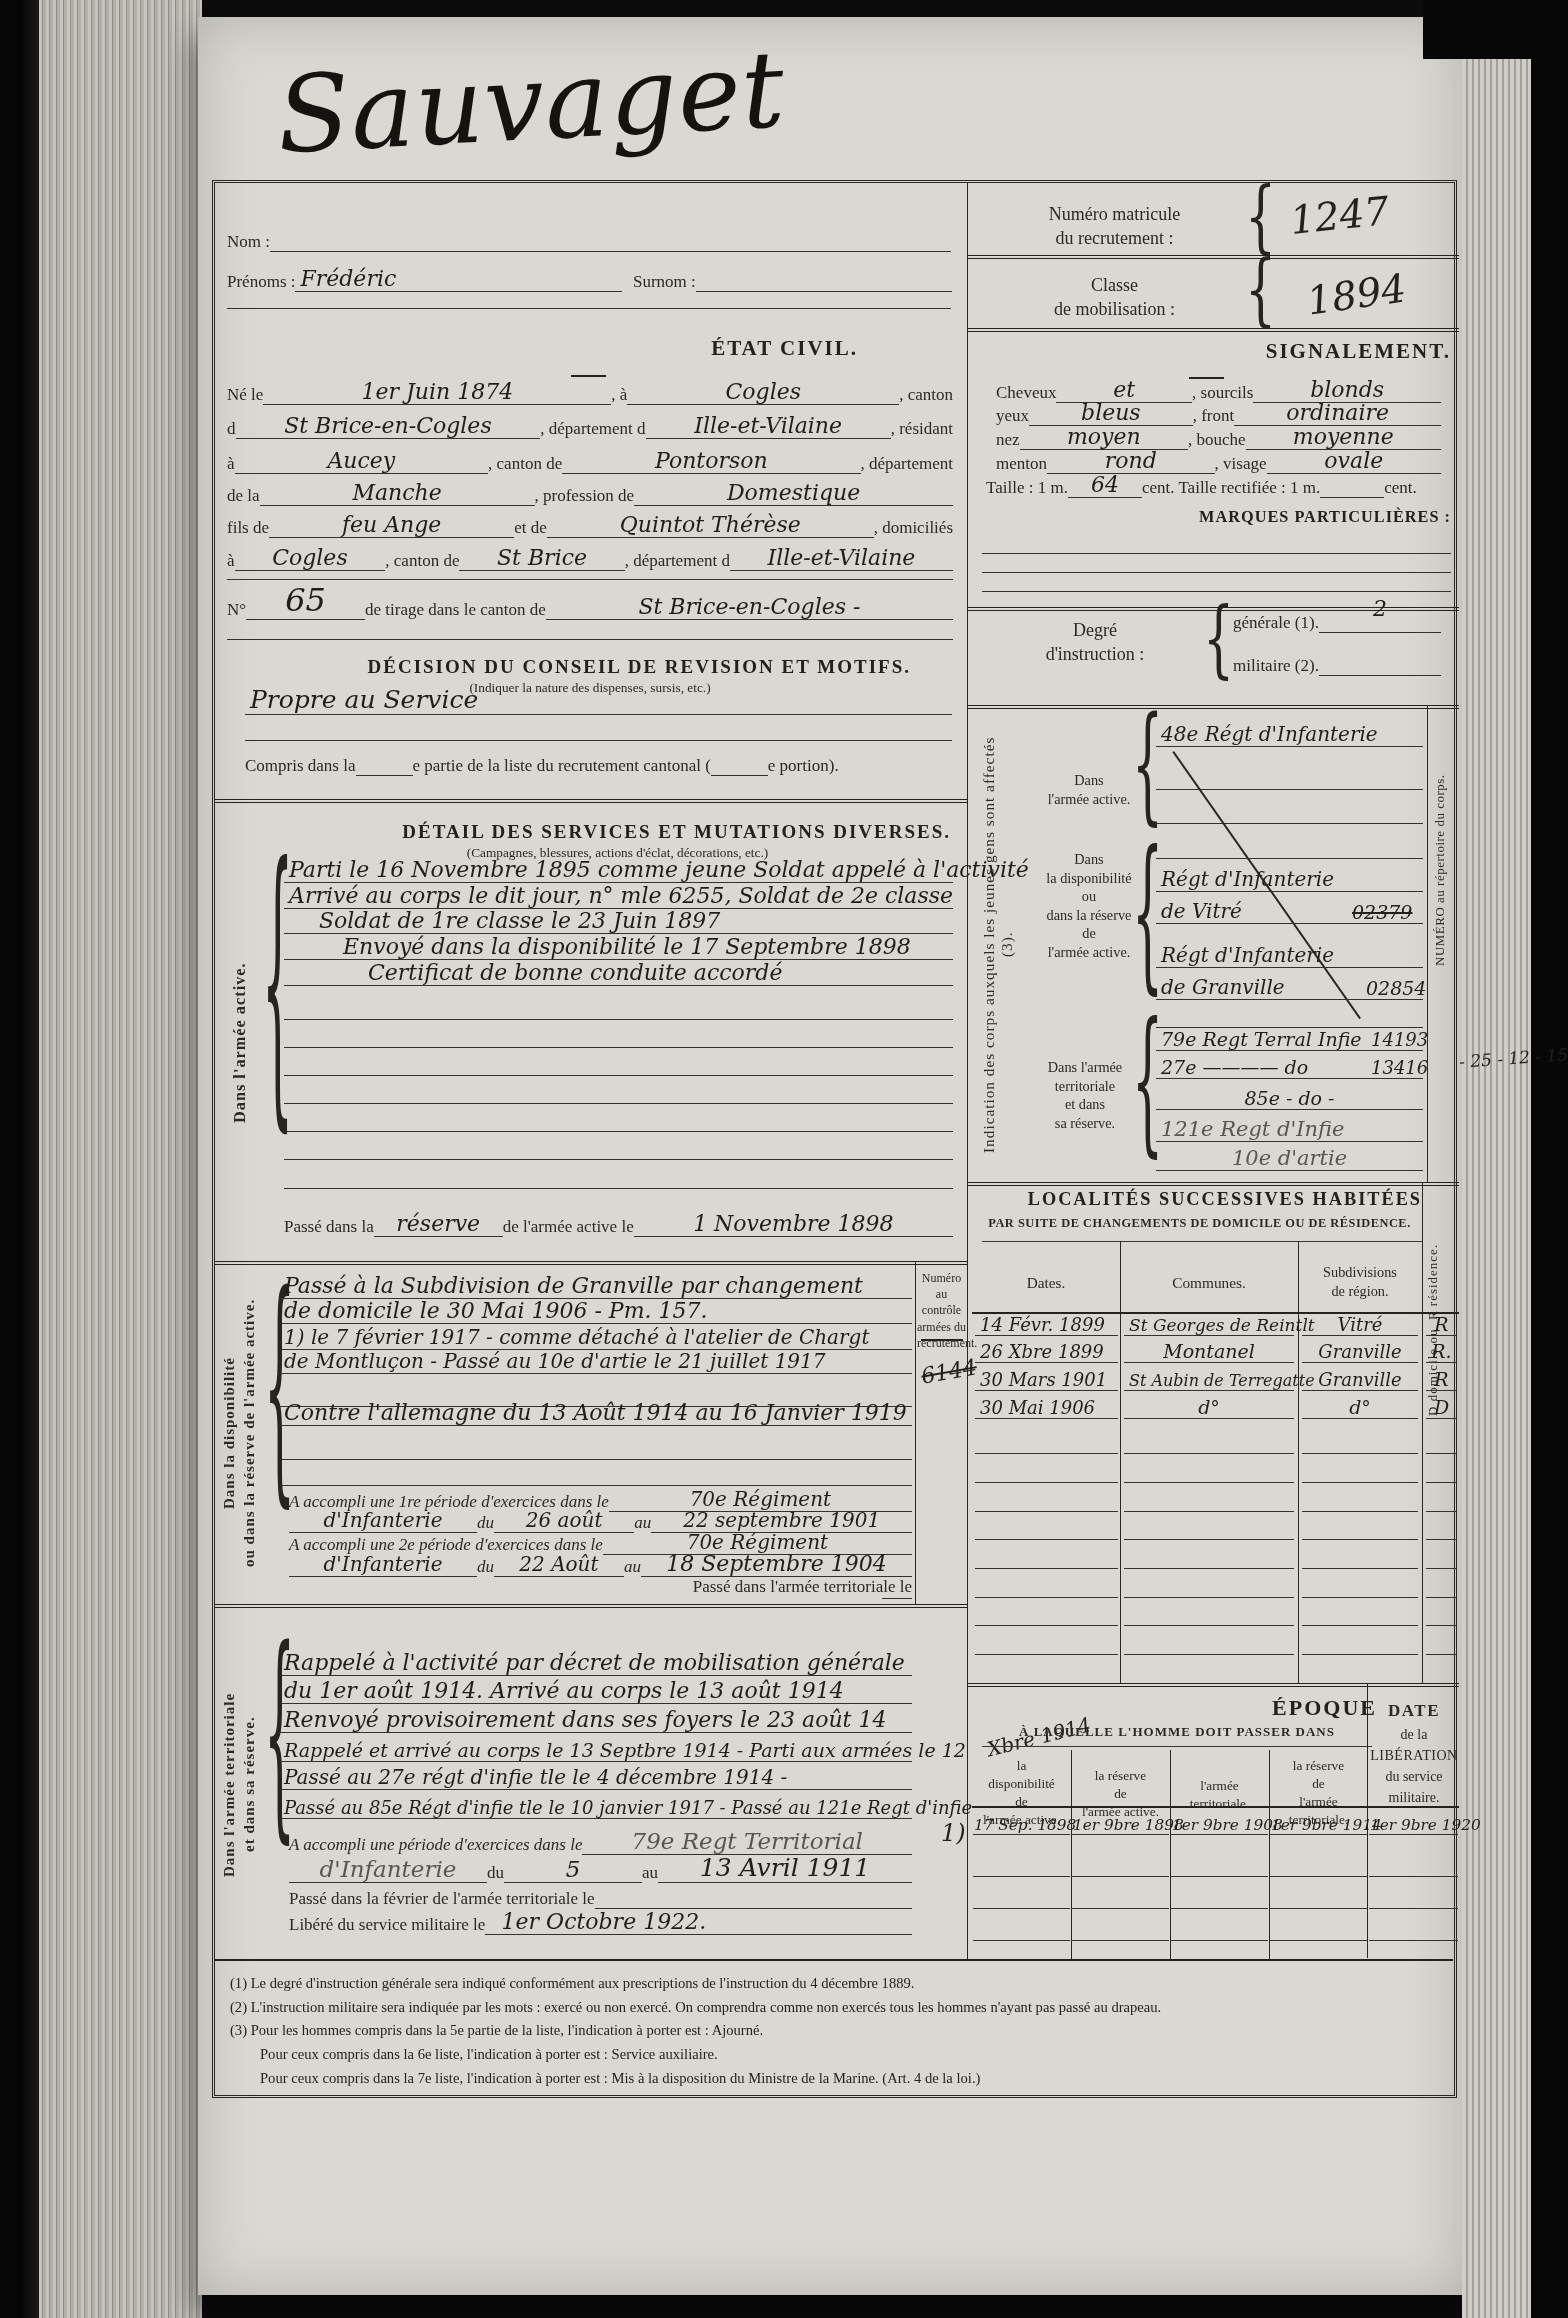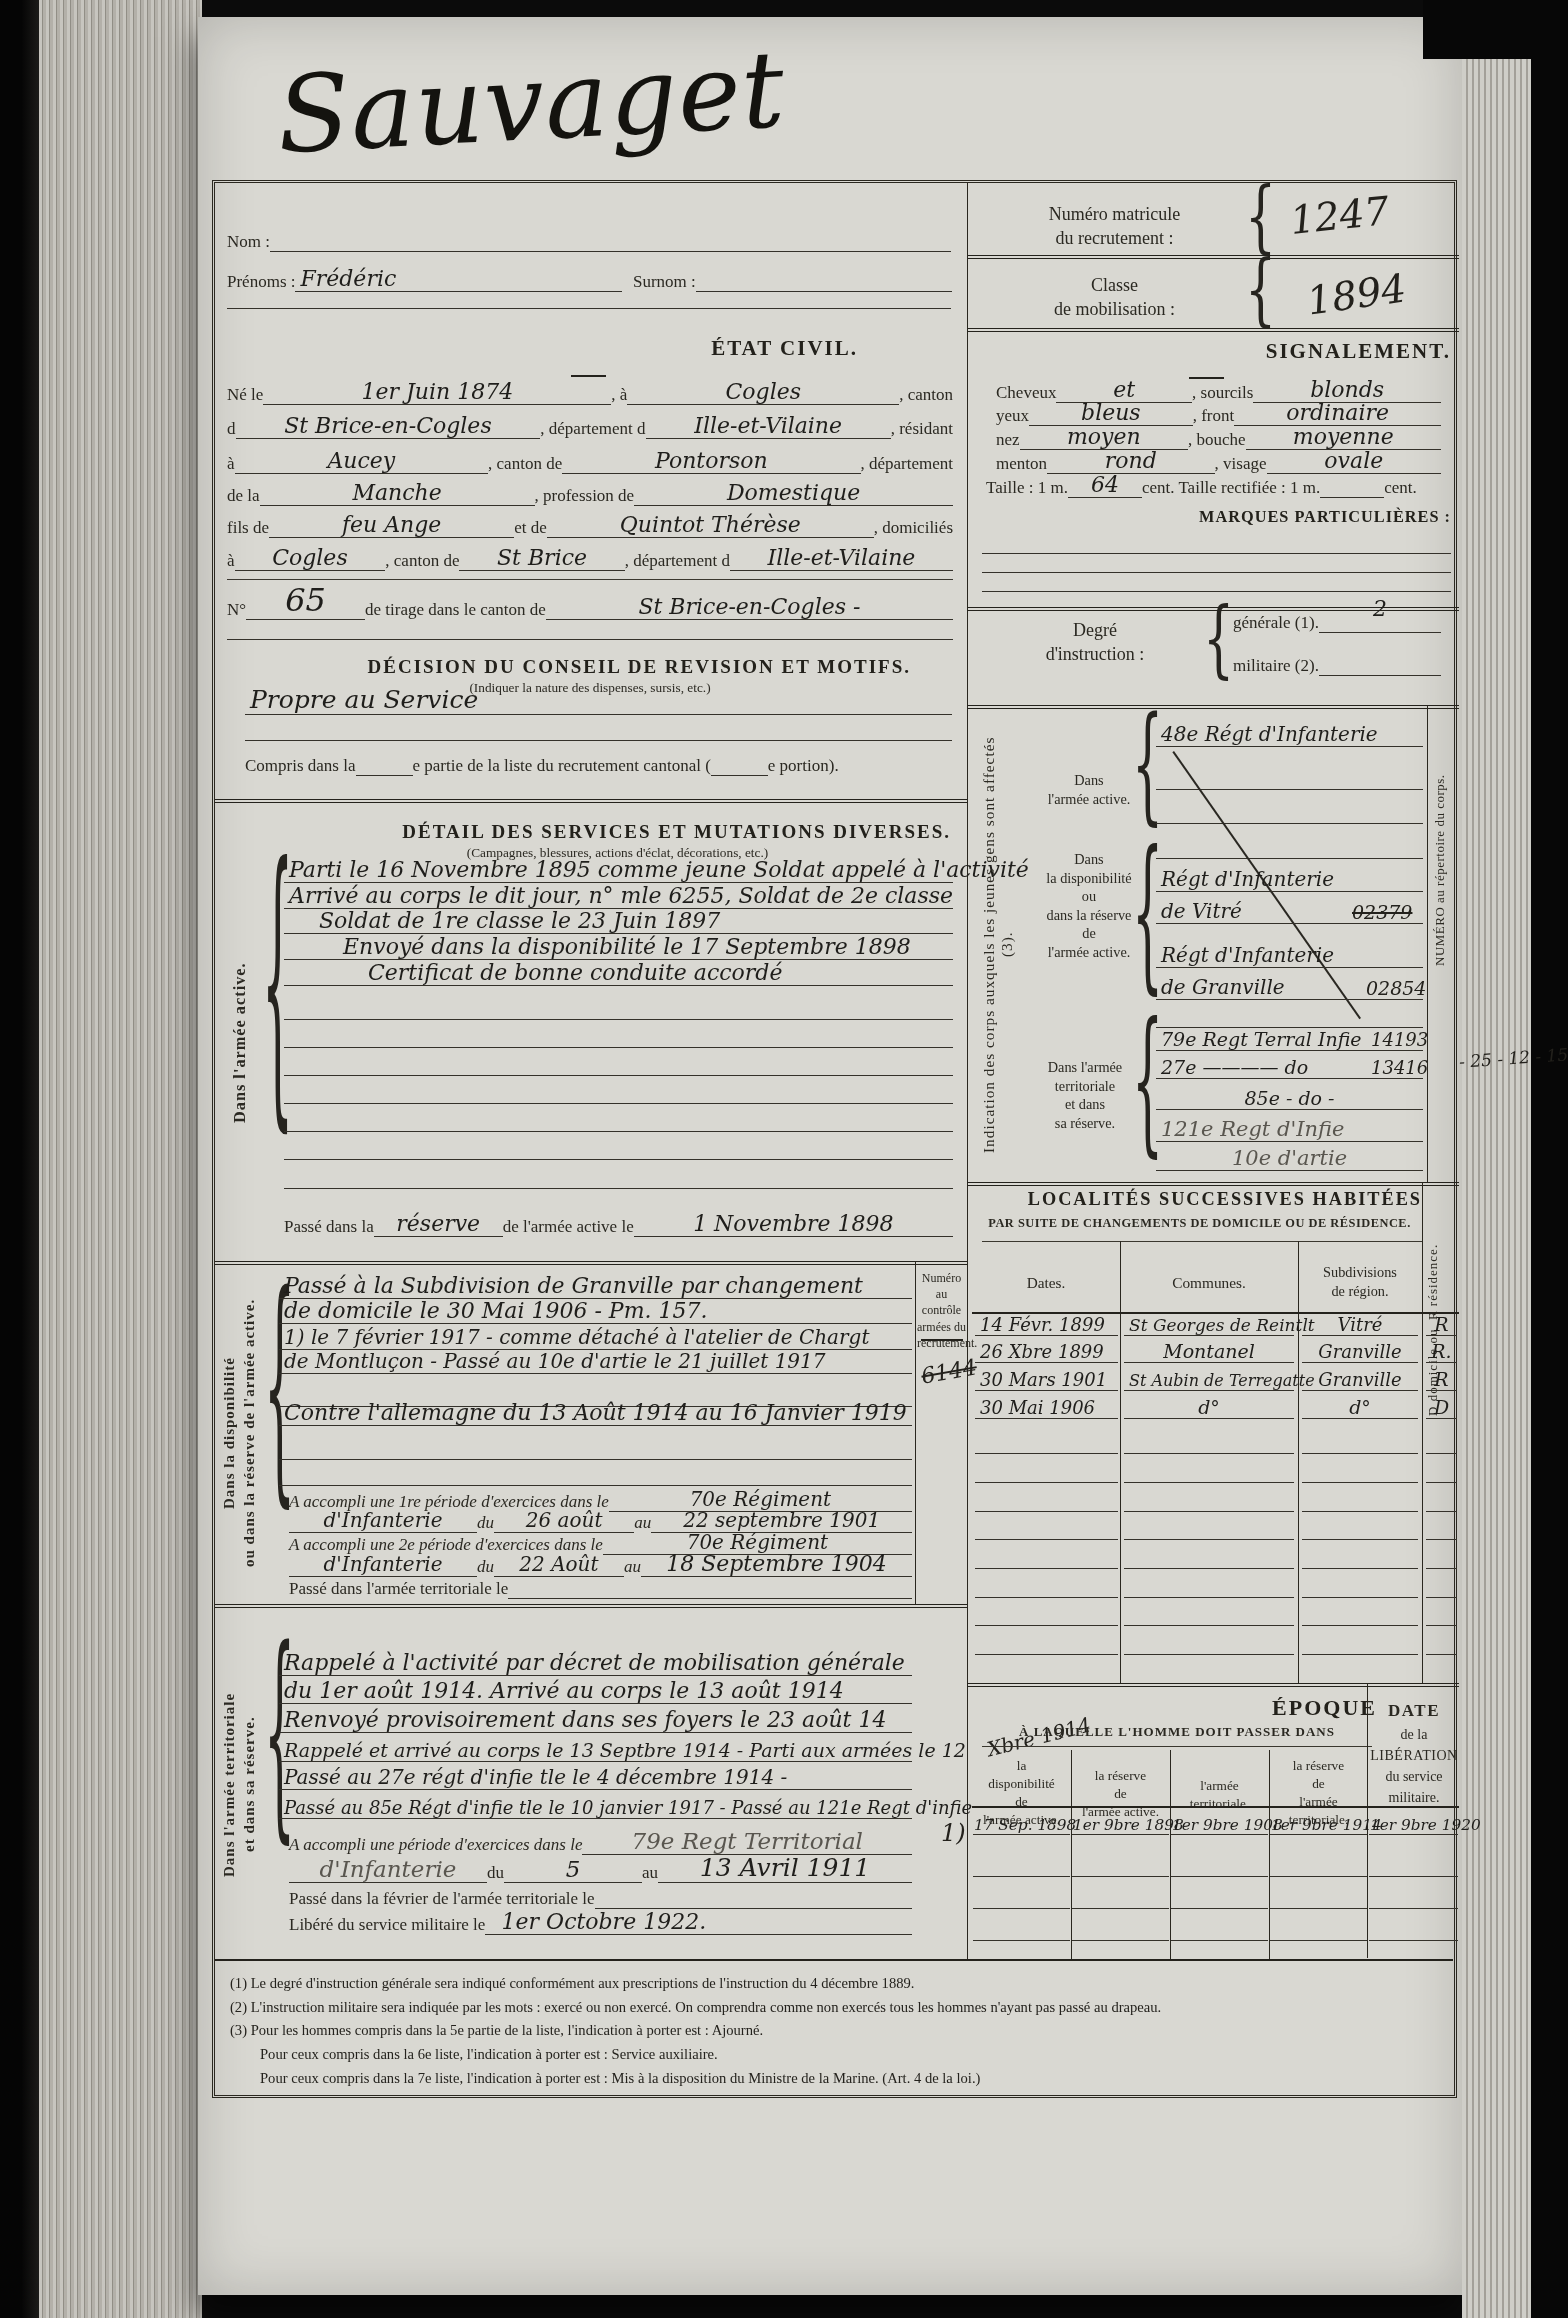--- a/index.html
+++ b/index.html
@@ -376,21 +376,21 @@
     <span class="p" style="font-style:italic;">A accompli une 2e période d'exercices dans le</span>
     <span class="fill ctr"><span class="hw" style="font-size:20px;">70e Régiment</span></span>
   </div>
   <div class="frow" style="left:74px;top:1372px;width:623px;height:22px;">
     <span class="fill ctr" style="flex:0 0 178px;"><span class="hw" style="font-size:20px;">d'Infanterie</span></span>
     <span class="p" style="font-style:italic;">du</span>
     <span class="fill ctr"><span class="hw" style="font-size:20px;">22 Août</span></span>
     <span class="p" style="font-style:italic;">au</span>
     <span class="fill ctr"><span class="hw" style="font-size:22px;">18 Septembre 1904</span></span>
   </div>
-  <div class="frow" style="left:74px;top:1394px;width:623px;height:22px;">
+  <div class="frow" style="left:74px;top:1394px;width:623px;height:22px;flex-direction:column;">
     <span class="p">Passé dans l'armée territoriale le</span>
     <span class="fill"></span>
   </div>
   <div class="hline dbl" style="left:0px;top:1421px;width:752px;"></div>
 
   <div class="title" style="left:762px;top:1006px;width:445px;font-size:18.3px;">LOCALITÉS SUCCESSIVES HABITÉES</div>
   <div class="subtitle" style="left:762px;top:1033px;width:445px;font-size:12.4px;font-weight:bold;letter-spacing:0.5px;">PAR SUITE DE CHANGEMENTS DE DOMICILE OU DE RÉSIDENCE.</div>
   <div class="hline" style="left:767px;top:1058px;width:440px;"></div>
 
   <div class="vline thin" style="left:905px;top:1058px;height:443px;"></div>

